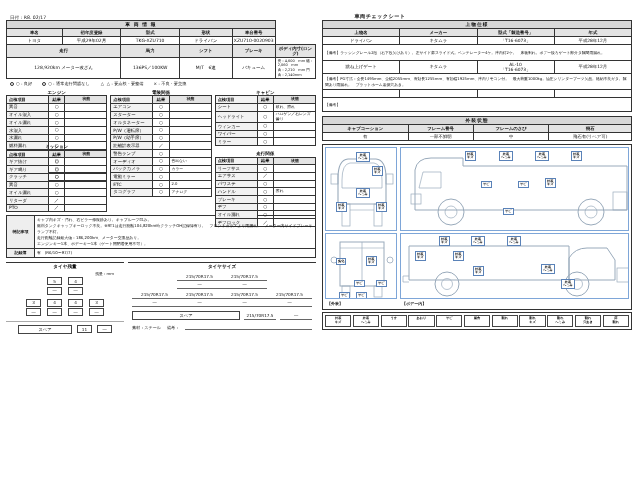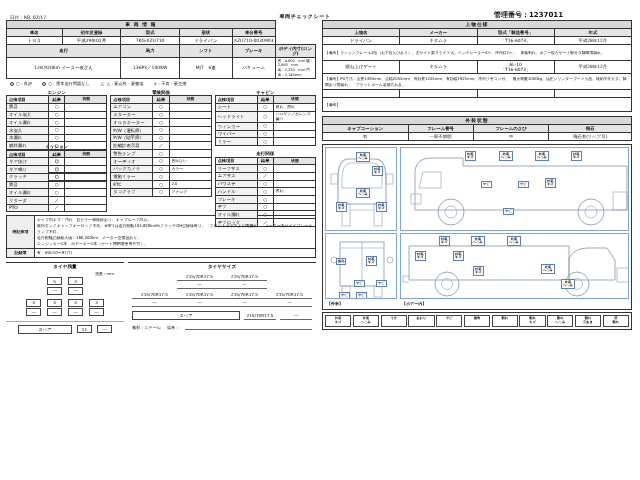--- a/index.html
+++ b/index.html
@@ -101,21 +101,20 @@
   svg { position:absolute; top:0; left:0; }
 </style>
 </head>
 <body>
 
 <div class="page">
 
   <div class="tophdr">
     <div class="date">日付：R8. 02/17</div>
     <div class="title">車両チェックシート</div>
-    <div class="mgmt">管理番号：1237011</div>
   </div>
 
   <div class="cols">
 
     <div class="colL">
 
       <table class="vinfo">
         <tbody>
             <tr>
               <td class="bandhead" colspan="5">車 両 情 報</td>

